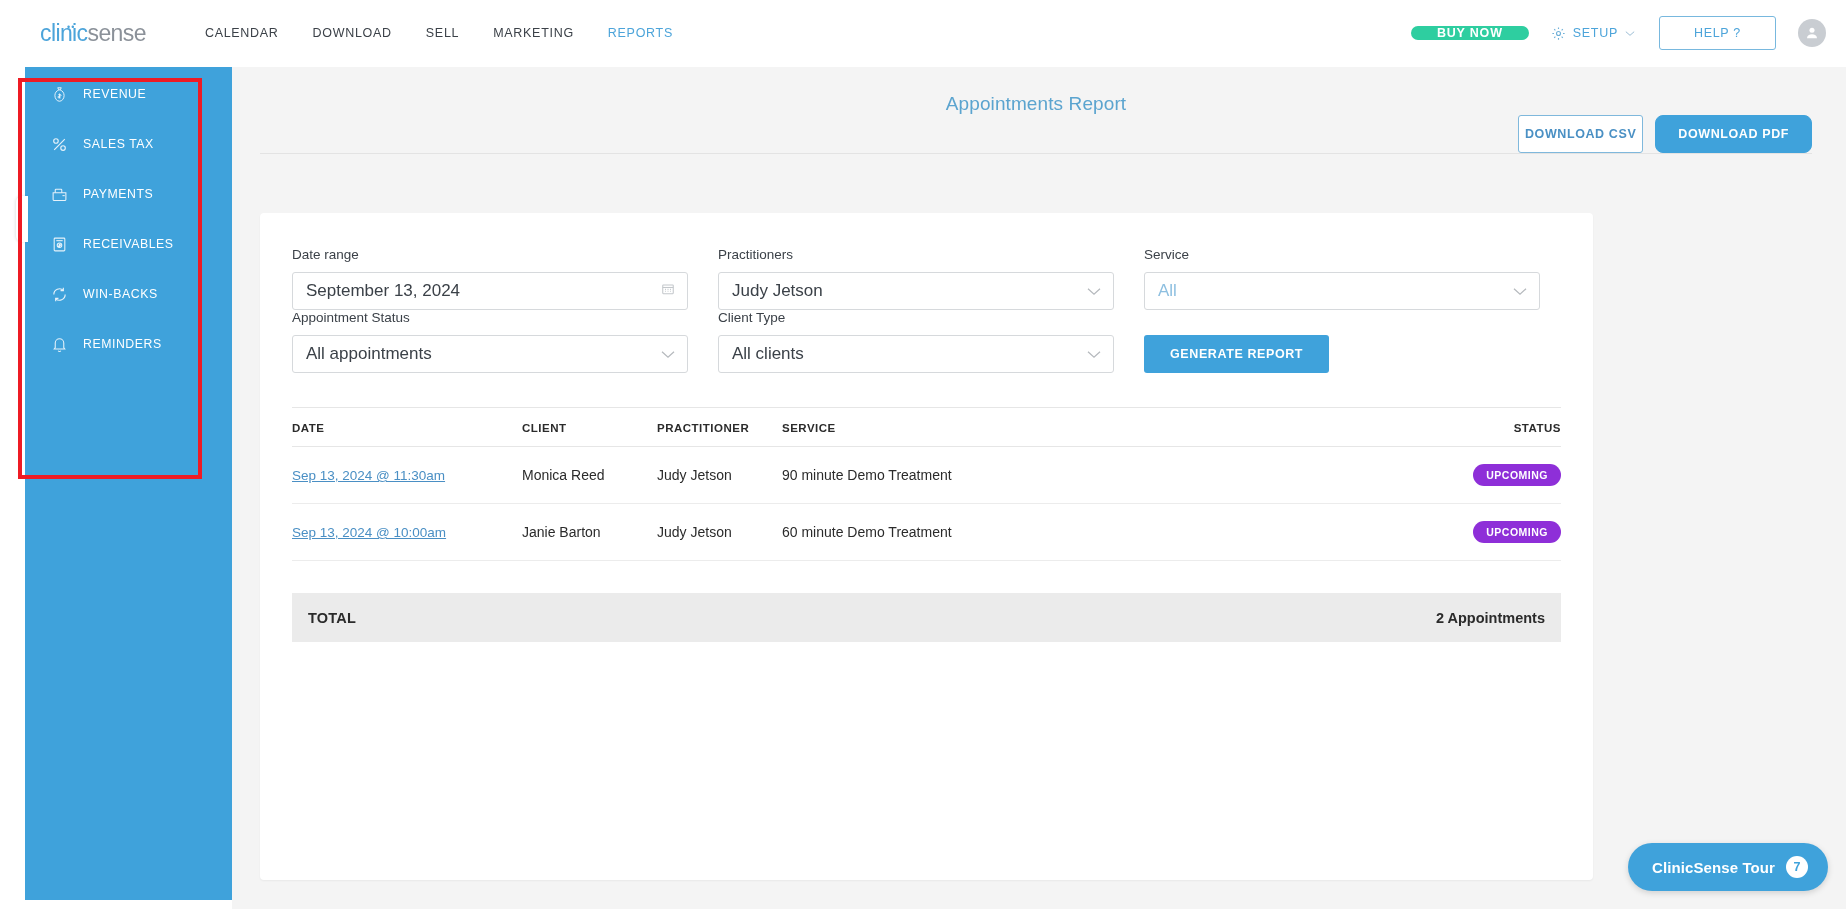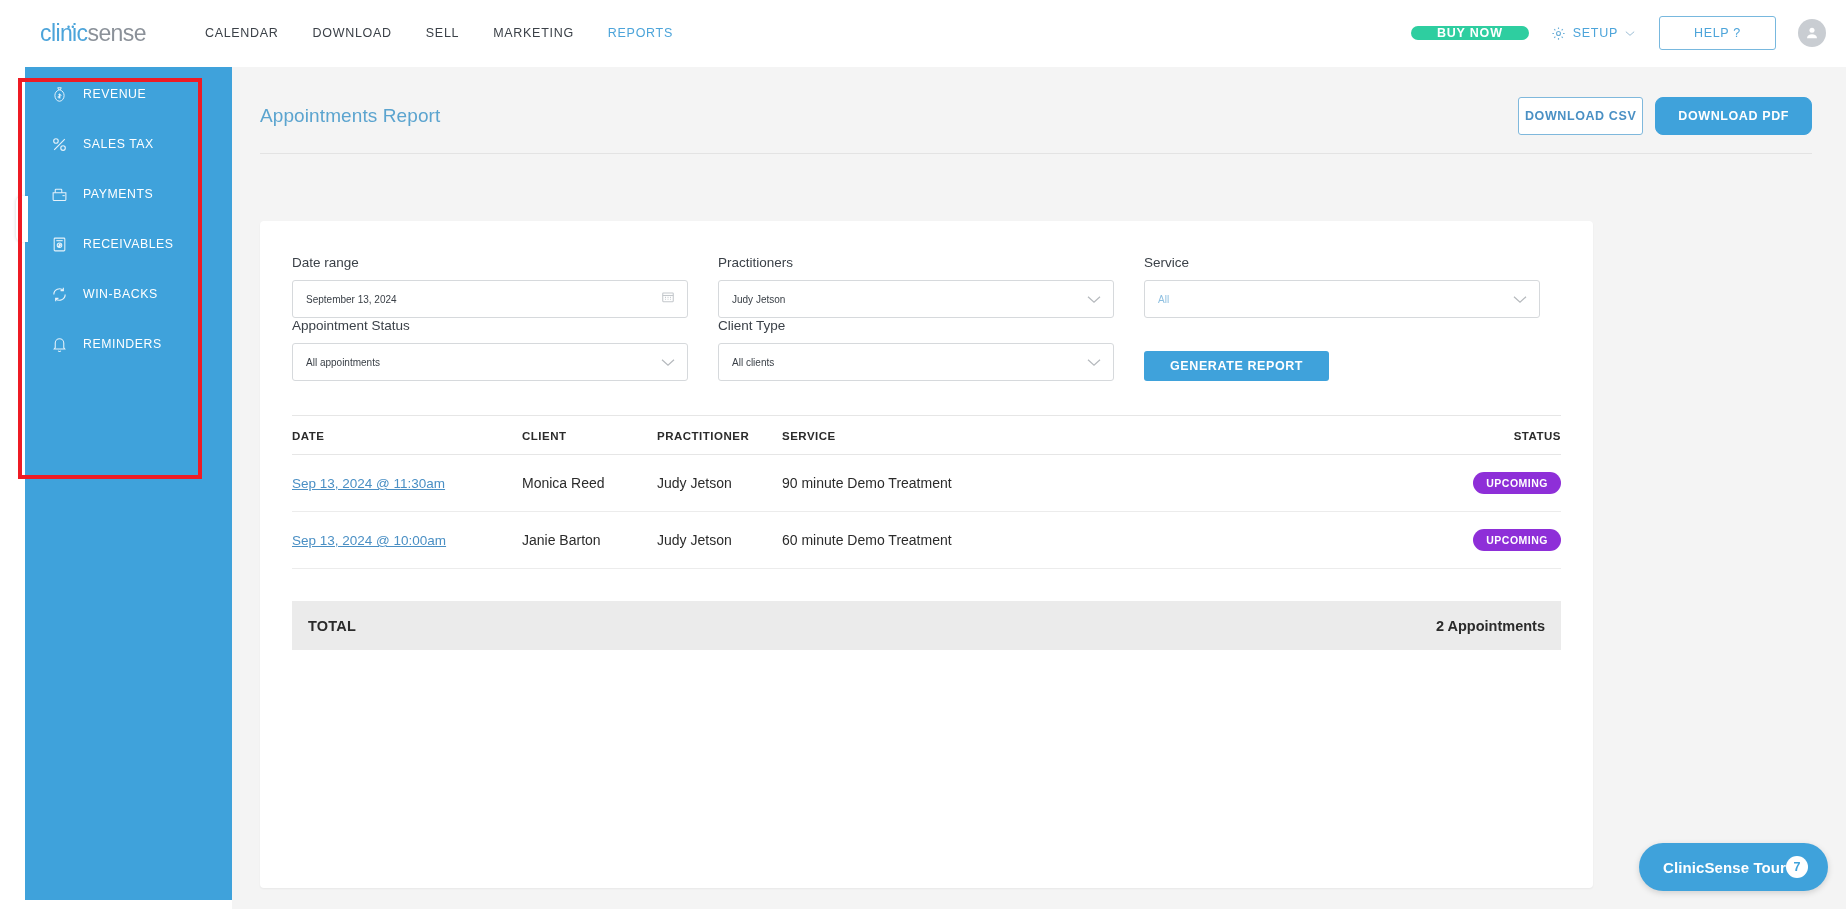--- a/index.html
+++ b/index.html
@@ -74,55 +74,55 @@
     position: absolute; left: 18px; top: 78px; width: 184px; height: 401px;
     border: 4px solid #ee1b24; z-index: 60; pointer-events: none;
   }
 
   
   .main {
     position: absolute; left: 232px; top: 67px; right: 0; bottom: 0;
     background: #f4f4f4;
   }
   .page-head {
-    display: flex; align-items: center; padding: 26px 34px 0 28px; height: 72px;
+    display: flex; align-items: center; padding: 26px 34px 0 28px; height: 72px; flex-direction: column;
   }
   .page-title { font-size: 19px; color: #5ba4cf; font-weight: 400; letter-spacing: 0.1px; }
   .head-btns { margin-left: auto; display: flex; gap: 12px; }
   .btn-out {
     background: #fff; border: 1px solid #7fb8dc; border-radius: 3px; color: #4a90c4;
     font-size: 12.5px; font-weight: bold; letter-spacing: 0.6px; padding: 11px 6px; cursor: pointer;
   }
   .btn-fill {
     background: #3fa2db; border: 1px solid #3fa2db; border-radius: 8px; color: #fff;
     font-size: 12.5px; font-weight: bold; letter-spacing: 0.6px; padding: 11px 22px; cursor: pointer;
   }
   .head-rule { height: 1px; background: #e3e3e3; margin: 14px 34px 0 28px; }
 
   .card {
-    position: absolute; left: 28px; top: 154px; width: 1333px; height: 667px;
+    position: absolute; left: 28px; top: 146px; width: 1333px; height: 667px;
     background: #ffffff; border-radius: 4px; box-shadow: 0 1px 2px rgba(0,0,0,0.05);
   }
   .filters { padding: 34px 32px 0 32px; }
   .frow { display: flex; gap: 0px; }
   .fcol { width: 396px; margin-right: 30px; }
   .fcol:last-child { margin-right: 0; }
   .flabel { font-size: 13.5px; color: #3b4148; margin-bottom: 10px; display: block; }
   .fctrl {
     position: relative; height: 38px; border: 1px solid #d6d9dc; border-radius: 3px;
     background: #fff; display: flex; align-items: center; padding: 0 13px; cursor: pointer;
   }
-  .fctrl .val { font-size: 10px; color: #3b4148; }
+  .fctrl .val { font-size: 17px; color: #3b4148; }
   .fctrl .val.ph { color: #8dbfe0; text-align: right; }
   .fctrl .right-ico { position: absolute; right: 12px; top: 50%; transform: translateY(-50%); }
   .frow2 { display: flex; align-items: flex-end; }
   .btn-gen {
     background: #3fa2db; border: none; border-radius: 3px; color: #fff;
     font-size: 12.5px; font-weight: bold; letter-spacing: 0.6px;
-    height: 30px; padding: 0 26px; cursor: pointer;
+    height: 38px; padding: 0 26px; cursor: pointer;
   }
 
   .tbl-rule { height: 1px; background: #e6e6e6; margin: 34px 32px 0 32px; }
   table.rpt { width: calc(100% - 64px); margin: 0 32px; border-collapse: collapse; }
   table.rpt th {
     text-align: left; font-size: 11.5px; font-weight: bold; letter-spacing: 0.5px;
     color: #2b2b2b; padding: 14px 0 12px 0; border-bottom: 1px solid #e6e6e6;
   }
   table.rpt th.right, table.rpt td.right { text-align: right; }
   table.rpt td {
@@ -141,21 +141,21 @@
   .total-bar {
     margin: 32px 32px 0 32px; background: #ebebeb; height: 49px;
     display: flex; align-items: center; padding: 0 16px;
   }
   .total-l { font-size: 14.5px; font-weight: bold; color: #2b2b2b; letter-spacing: 0.2px; }
   .total-r { margin-left: auto; font-size: 14.5px; font-weight: bold; color: #2b2b2b; }
 
   .tour {
     position: absolute; right: 18px; bottom: 18px;
     background: #3fa2db; color: #fff; border-radius: 24px;
-    height: 48px; display: flex; align-items: center; 
+    height: 48px; display: flex; align-items: center; gap: 11px;
     padding: 0 20px 0 24px; cursor: pointer; box-shadow: 0 2px 6px rgba(0,0,0,0.15);
   }
   .tour-lbl { font-size: 15px; font-weight: bold; letter-spacing: 0.1px; }
   .tour-badge {
     width: 22px; height: 22px; border-radius: 50%; background: #fff; color: #3fa2db;
     font-size: 12.5px; font-weight: bold; display: flex; align-items: center; justify-content: center;
   }
 </style>
 </head>
 <body>

